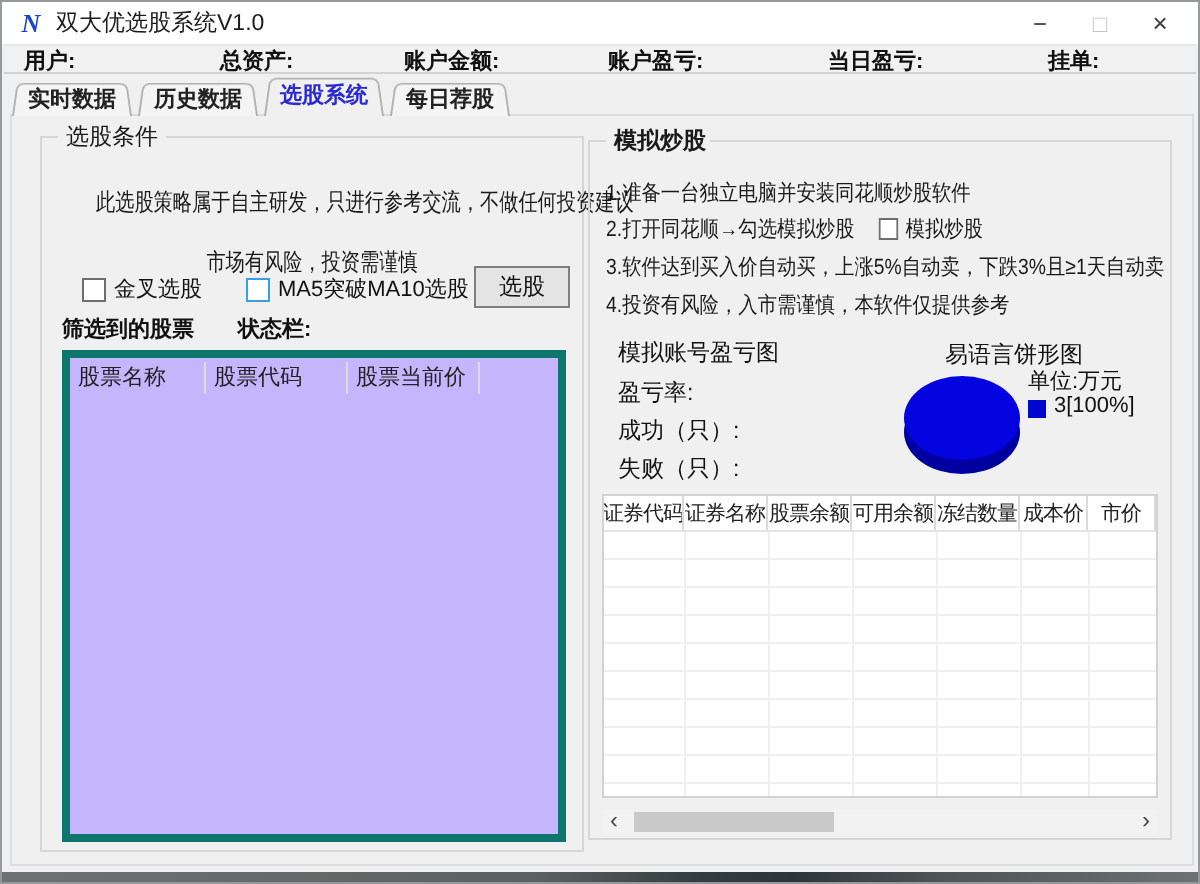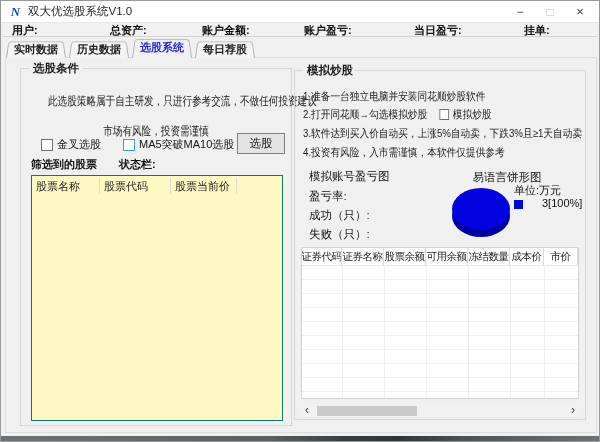--- a/index.html
+++ b/index.html
@@ -36,62 +36,62 @@
   .tab > span { position:relative; z-index:1; font-size:11px; font-weight:600; color:#222;
     white-space:nowrap; }
   .tab.active { height:21px; }
   .tab.active::before { background:#f0f0f0; }
   .tab.active > span { color:#2b2bd5; }
   
   .content { position:absolute; left:4px; top:56px; width:592px; height:376px;
     background:#f0f0f0; border:1px solid #dcdcdc; z-index:2; }
   .groupbox { position:absolute; border:1px solid #d6d6d6; }
   .gb-label { position:absolute; top:-8px; left:8px; background:#f0f0f0; padding:0 4px;
-    font-size:11.5px; color:#1a1a1a; white-space:nowrap;font-weight:bold; }
+    font-size:11.5px; color:#1a1a1a; white-space:nowrap; }
   .gb-left  { left:14px; top:10px; width:272px; height:358px; }
   .gb-right { left:288px; top:12px; width:292px; height:350px; }
   .gb-right .gb-label { font-weight:bold; max-width:52px; overflow:hidden; }
   
   .disc { position:absolute; left:0; width:100%; text-align:center; font-size:12px;
     color:#1a1a1a; white-space:nowrap; transform:scaleX(0.8); }
   .disc1 { top:24px; } .disc2 { top:54px; }
   .cbrow { position:absolute; top:64px; left:0; width:100%; height:22px; }
   .cbx { position:absolute; display:flex; align-items:center; gap:4px; cursor:default; }
   .cbx .box { width:12px; height:12px; background:#fff; border:1px solid #6e6e6e; }
   .cbx .box.focus { border-color:#35a0e8; }
   .cbx .lbl { font-size:11px; font-weight:400; color:#111; white-space:nowrap; }
   .cb1 { left:20px; top:4px; } .cb2 { left:102px; top:4px; }
   .btn-select { position:absolute; right:6px; top:0; width:48px; height:21px;
     background:#e4e4e4; border:1px solid #7e7e7e; font-size:11.5px; color:#111;
     display:flex; align-items:center; justify-content:center; cursor:default; }
   .filterrow { position:absolute; top:88px; left:0; width:100%; }
   .filterrow span { position:absolute; top:0; font-size:11px; font-weight:600; color:#111; white-space:nowrap; }
   .f-lab { left:10px; } .s-lab { left:98px; }
   .listbox { position:absolute; left:10px; top:106px; width:252px; height:246px;
-    background:#fef9c3; border:1px solid #0f766e; }
+    background:#c4b5fd; border:4px solid #0f766e; }
   .lheader { display:flex; height:20px; align-items:center; }
   .lheader .hc { height:16px; line-height:16px; padding-left:4px; font-size:11px;
     color:#222; border-right:1px solid #dcdcdc; white-space:nowrap; overflow:hidden; }
   .hc1{width:68px}.hc2{width:71px}.hc3{width:66px}
   
   .inst { position:absolute; left:8px; font-size:11px; color:#1a1a1a; white-space:nowrap;
     transform:scaleX(0.88); transform-origin:left center; display:flex; align-items:center; }
   .i1{top:18px}.i2{top:36px}.i3{top:55px}.i4{top:74px}
   .inst .box { width:11px; height:11px; background:#fff; border:1px solid #6e6e6e;
     margin-left:14px; margin-right:4px; flex:none; }
   .acct span { position:absolute; left:14px; font-size:11.5px; color:#111; white-space:nowrap; }
   .a1{top:98px}.a2{top:118px}.a3{top:137px}.a4{top:156px}
   .pie-title { position:absolute; left:142px; top:99px; width:140px; text-align:center;
     font-size:11.5px; color:#111; white-space:nowrap; }
   .pie-base { position:absolute; left:157px; top:124px; width:58px; height:42px;
     border-radius:50%; background:#0000a0; }
   .pie-top { position:absolute; left:157px; top:117px; width:58px; height:42px;
     border-radius:50%; background:#0404e0; }
   .pie-unit { position:absolute; left:219px; top:112px; font-size:11px; color:#111; white-space:nowrap; }
-  .pie-legend { position:absolute; left:219px; top:126px; display:flex; align-items:flex-end; gap:19px; }
+  .pie-legend { position:absolute; left:219px; top:126px; display:flex; align-items:flex-end; gap:4px; }
   .pie-legend .sq { width:9px; height:9px; background:#0008cf; flex:none; }
   .pie-legend .txt { font-size:11px; color:#111; white-space:nowrap; }
   .rtable { position:absolute; left:6px; top:176px; width:278px; height:152px;
     background:#fff; border:1px solid #d2d2d2; overflow:hidden; }
   .rheader { display:flex; height:18px; border-bottom:1px solid #e4e4e4; }
   .rheader .hc { height:100%; display:flex; align-items:center; justify-content:center;
     font-size:10.5px; letter-spacing:-0.5px; color:#222; border-right:1px solid #dadada;
     white-space:nowrap; overflow:hidden; }
   .rc1{width:40px}.rc2{width:42px}.rc3{width:42px}.rc4{width:42px}.rc5{width:42px}.rc6{width:34px}.rc7{flex:1}
   .trow { height:14px; border-bottom:1px solid #efefef; }

